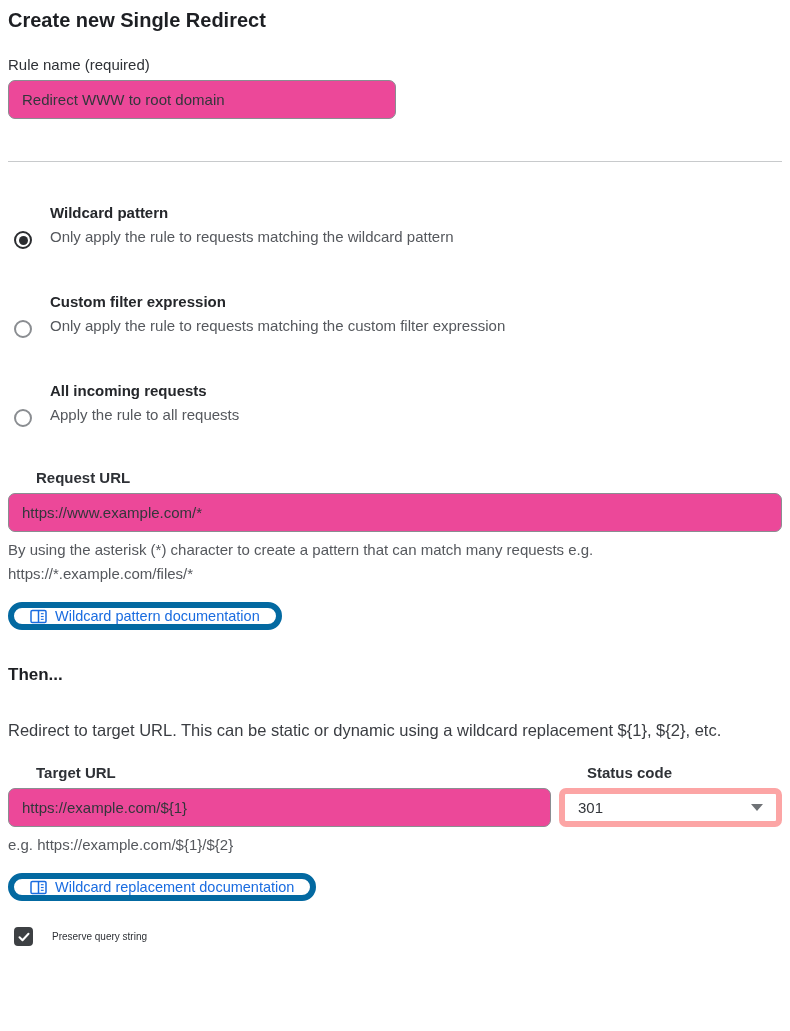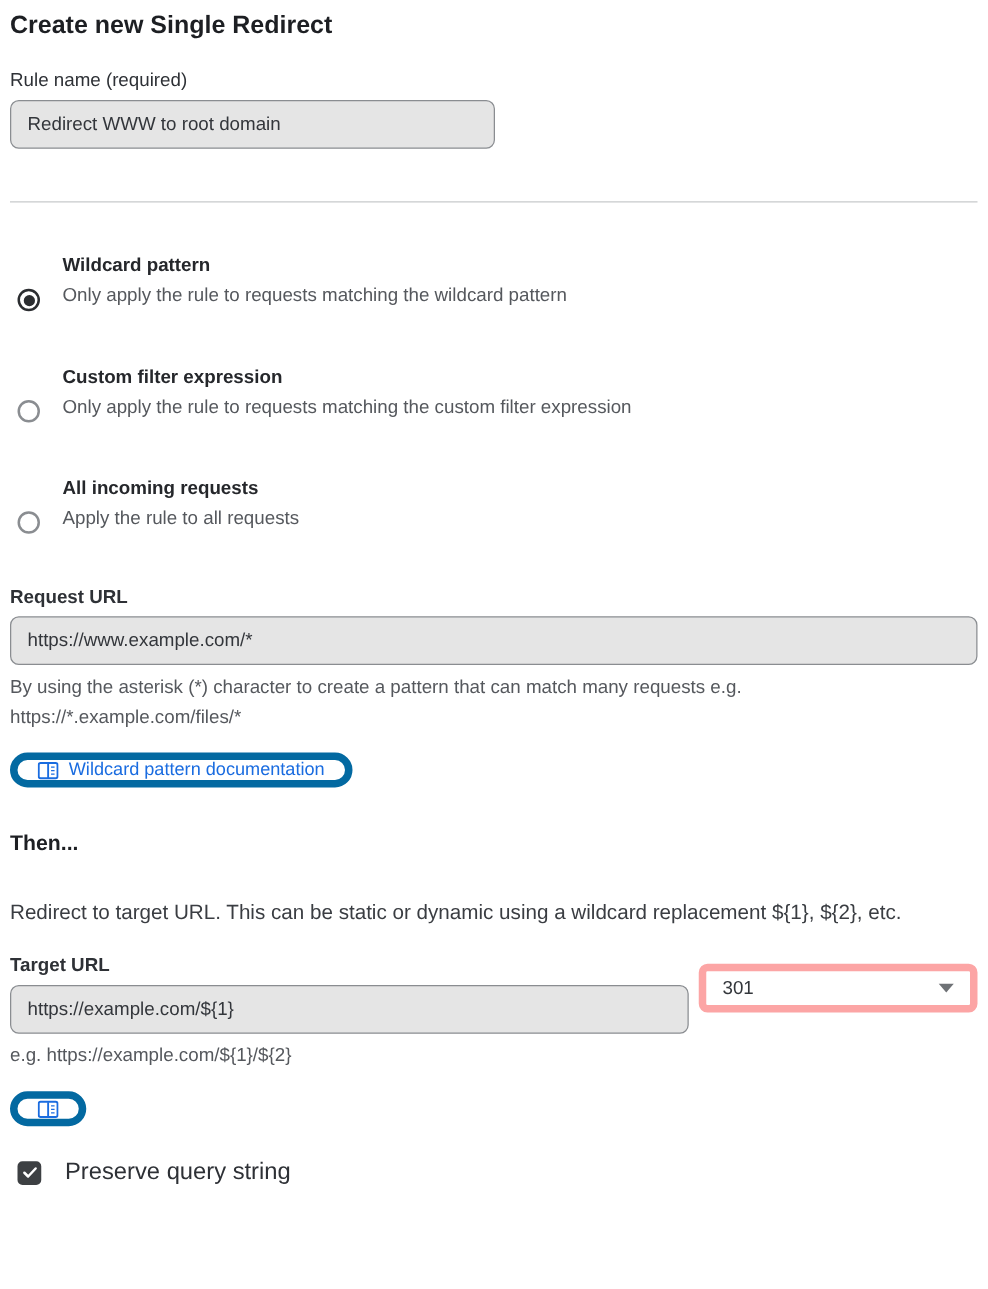--- a/index.html
+++ b/index.html
@@ -10,29 +10,29 @@
     color: #25272b;
     overflow: hidden;
   }
   .page { padding: 6px 8px 0 8px; width: 790px; }
 
   h1.page-title {
     font-size: 20px; font-weight: 700; color: #1d1f23; line-height: 28px;
   }
 
   .field-label { font-size: 15px; color: #2e3136; margin-top: 22px; }
-  .field-label.semibold { font-weight: 700; }
+  .field-label.semibold { font-weight: 700; margin-left: 28px; }
 
   .text-input {
     display: block; width: 100%;
     margin-top: 7px; height: 39px;
     border: 1px solid #8a8d91; border-radius: 7px;
     padding: 0 13px; font-size: 15px; color: #33363b;
     font-family: "Liberation Sans", sans-serif;
-    background: #e5e5e5; outline: none;
+    background: #ec4899; outline: none;
   }
   .rule-name-input { width: 388px; }
 
   .help-text { font-size: 15px; color: #55585d; margin-top: 6px; line-height: 24px; }
   .help-wide { max-width: 730px; }
 
   .divider { border: none; border-top: 1px solid #c8cacc; margin-top: 42px; }
 
   h2.section-heading { font-size: 17px; font-weight: 700; color: #1d1f23; margin-top: 31px; }
 
@@ -77,21 +77,21 @@
 
   .checkbox-row { display: flex; align-items: center; margin-top: 26px; cursor: pointer; }
   .checkbox {
     width: 19px; height: 19px; margin-left: 6px;
     border-radius: 4px; background: #fff; border: 2px solid #8a8d91;
     display: flex; align-items: center; justify-content: center;
   }
   .checkbox-row.on .checkbox { background: #3d4043; border-color: #3d4043; }
   .checkbox svg { display: none; }
   .checkbox-row.on .checkbox svg { display: block; }
-  .checkbox-label { font-size: 19px; color: #2e3136; margin-left: 19px; }
+  .checkbox-label { font-size: 10px; color: #2e3136; margin-left: 19px; }
 </style>
 </head>
 <body>
 
 <div class="page">
 
   <h1 class="page-title">Create new Single Redirect</h1>
 
   <div class="field-label">Rule name (required)</div>
   <input class="text-input rule-name-input" type="text" value="Redirect WWW to root domain" style="">
@@ -150,37 +150,39 @@
 
   <p class="then-desc">Redirect to target URL. This can be static or dynamic using a wildcard replacement ${1}, ${2}, etc.</p>
 
   <div class="target-row">
     <div class="target-col">
       <div class="field-label semibold">Target URL</div>
       <input class="text-input" type="text" value="https://example.com/${1}" style="">
       <div class="help-text">e.g. https://example.com/${1}/${2}</div>
     </div>
     <div class="status-col">
+      <div class="field-label semibold">Status code</div>
       <div class="select-box">
         <span>301</span>
         <span class="caret"></span>
       </div>
     </div>
   </div>
 
   <button class="doc-button">
     <span>
       <svg width="17" height="15" viewBox="0 0 18 16" fill="none">
         <rect x="1" y="1.5" width="16" height="13" rx="1.5" stroke="#1a6ce0" stroke-width="1.6"></rect>
         <line x1="9" y1="2" x2="9" y2="14.5" stroke="#1a6ce0" stroke-width="1.6"></line>
         <line x1="11.5" y1="5" x2="14.5" y2="5" stroke="#1a6ce0" stroke-width="1.2"></line>
         <line x1="11.5" y1="8" x2="14.5" y2="8" stroke="#1a6ce0" stroke-width="1.2"></line>
         <line x1="11.5" y1="11" x2="14.5" y2="11" stroke="#1a6ce0" stroke-width="1.2"></line>
       </svg>
     </span>
+    <span>Wildcard replacement documentation</span>
   </button>
 
   <div class="checkbox-row on">
     <span class="checkbox">
       <svg width="12" height="10" viewBox="0 0 12 10" fill="none">
         <path d="M1.5 5.2 L4.5 8.2 L10.5 1.8" stroke="#ffffff" stroke-width="2" stroke-linecap="round" stroke-linejoin="round"></path>
       </svg>
     </span>
     <span class="checkbox-label">Preserve query string</span>
   </div>

